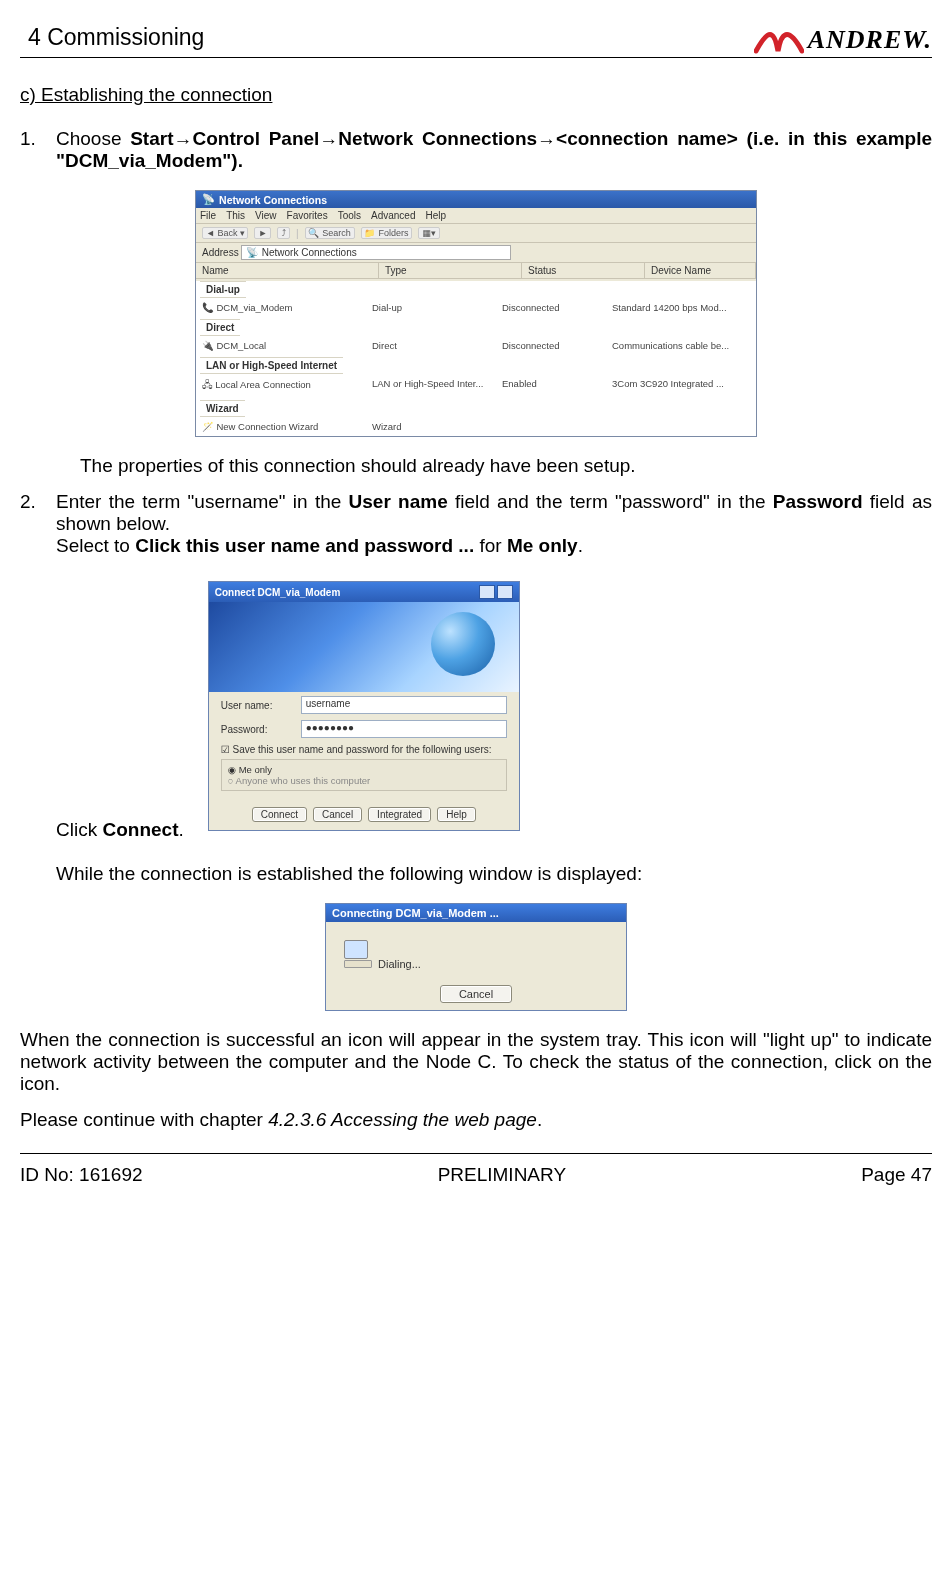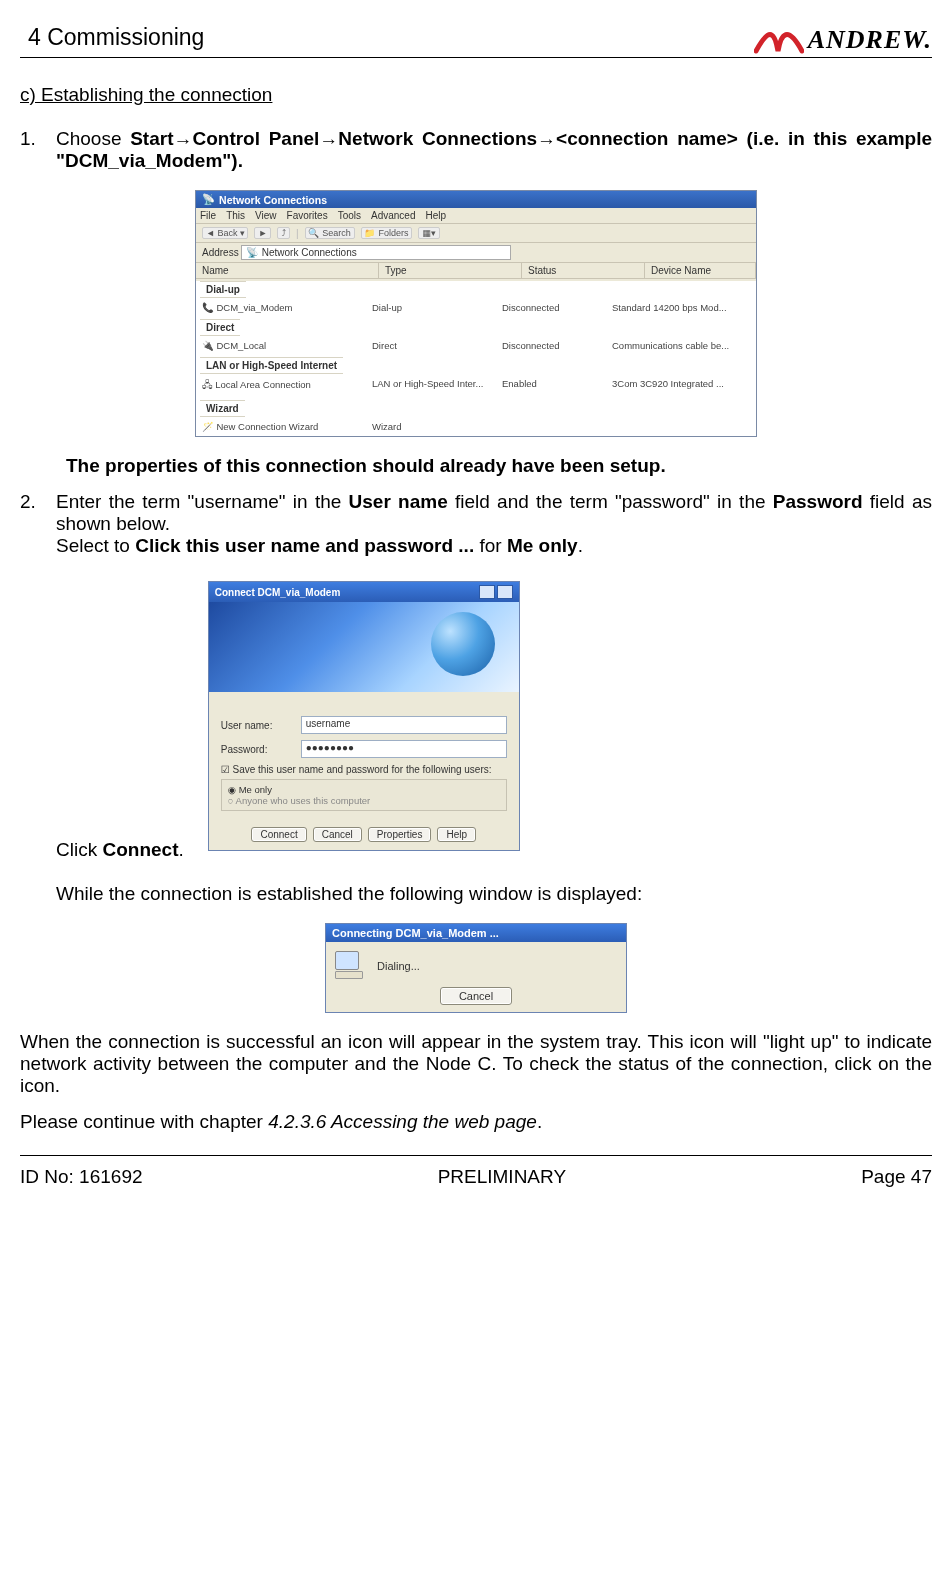--- a/index.html
+++ b/index.html
@@ -187,21 +187,21 @@
 }
 .dlg-img .globe {
   position: absolute;
   right: 24px;
   top: 10px;
   width: 64px;
   height: 64px;
   border-radius: 50%;
   background: radial-gradient(circle at 30% 30%, #bde2ff 0%, #4ea2e4 45%, #1a5fa6 100%);
 }
-.dlg-form { padding: 24px 12px 4px 12px; }
+.dlg-form { padding: 4px 12px 4px 12px; }
 .dlg-row { display: flex; align-items: center; margin-bottom: 6px; }
 .dlg-lbl { width: 80px; }
 .dlg-in {
   flex: 1;
   background: #fff;
   border: 1px solid #9daec4;
   padding: 1px 4px;
   height: 14px;
   font-size: 10px;
 }
@@ -236,23 +236,23 @@
   display: inline-block;
   width: 300px;
   border: 1px solid #6b84b2;
   background: #ece9d8;
   text-align: left;
   font-size: 11px;
   color: #333;
 }
 .dlg-small-body {
   display: flex;
-  align-items: center;
-  padding: 9px;
-  gap: 12px;
+  align-items: flex-end;
+  padding: 18px;
+  gap: 4px;
 }
 .modem-ico {
   width: 30px;
   height: 30px;
   position: relative;
 }
 .modem-ico .scr {
   width: 22px;
   height: 17px;
   background: #cfe4ff;
@@ -364,21 +364,21 @@
         <div class="nc-row">
           <div class="cN">🪄 <span>New Connection Wizard</span></div>
           <div class="cT">Wizard</div>
           <div class="cS"></div>
           <div class="cD"></div>
         </div>
       </div>
     </div>
   </div>
 
-  <div class="para" style="margin-left:46px;font-weight:bold;">The properties of this connection should already have been setup.</div>
+  <div class="para" style="margin-left:60px;">The properties of this connection should already have been setup.</div>
 
   <div class="list-item">
     <div class="list-num">2.</div>
     <div class="list-body">
       <span>Enter the term "username" in the </span><b>User name</b><span> field and the term "password" in the </span><b>Password</b><span> field as shown below.</span><br>
       <span>Select to </span><b>Click this user name and password ...</b><span> for </span><b>Me only</b><span>.</span>
     </div>
   </div>
 
   <div class="step2-row">
@@ -410,21 +410,21 @@
             <span>☑ </span><span>Save this user name and password for the following users:</span>
           </div>
           <div class="dlg-opts">
             <div><span>◉ </span><span>Me only</span></div>
             <div style="color:#888;"><span>○ </span><span>Anyone who uses this computer</span></div>
           </div>
         </div>
         <div class="dlg-btns">
           <div class="xp-btn">Connect</div>
           <div class="xp-btn">Cancel</div>
-          <div class="xp-btn">Properties</div>
+          <div class="xp-btn">Integrated</div>
           <div class="xp-btn">Help</div>
         </div>
       </div>
     </div>
   </div>
 
   <div class="para" style="margin-left:36px;">While the connection is established the following window is displayed:</div>
 
   <div class="fig">
     <div class="dlg-small">

